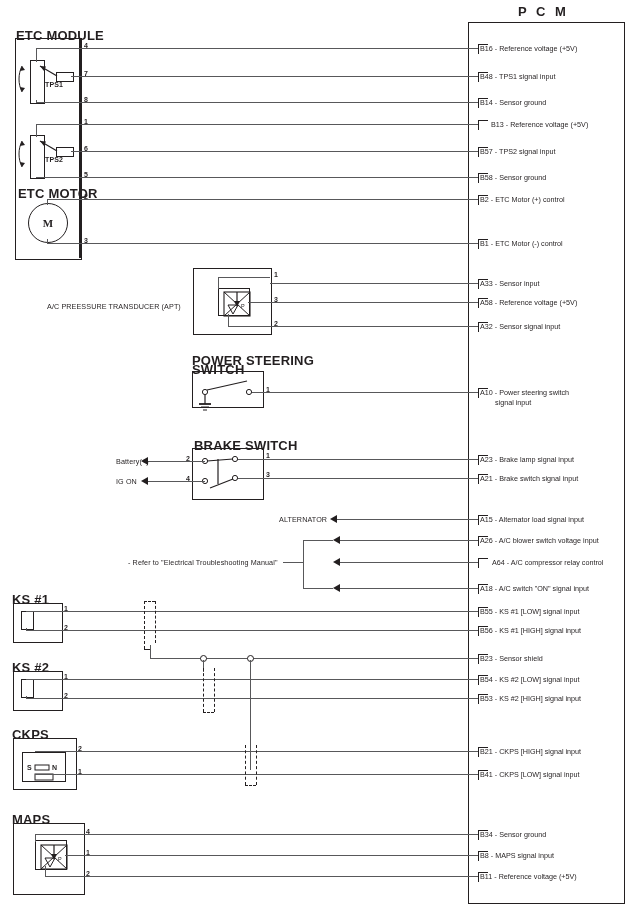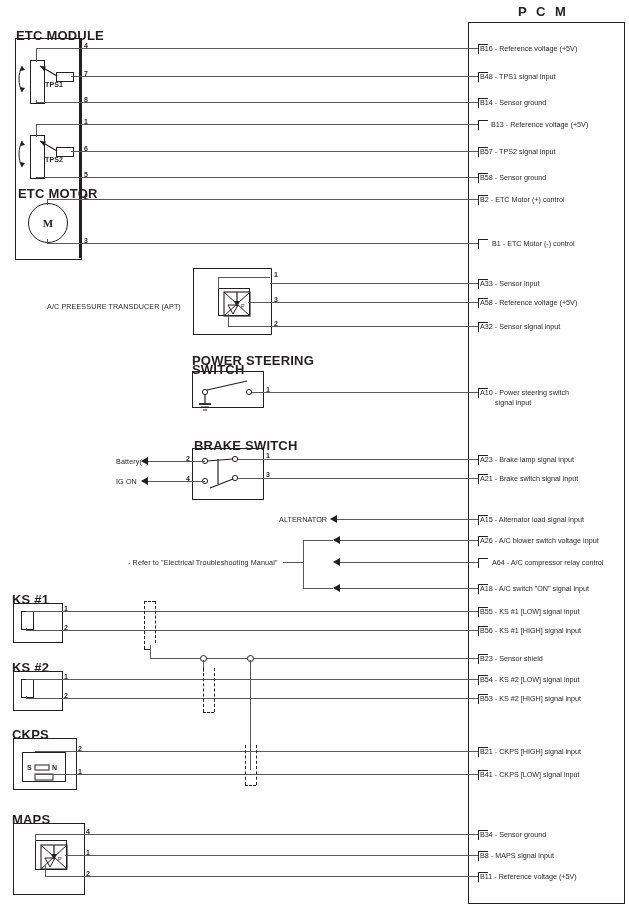--- a/index.html
+++ b/index.html
@@ -279,21 +279,21 @@
       <div class="ln h" style="left: 468px; top: 151px; width: 10px;"></div>
       <div class="pinlbl" style="left: 480px; top: 147px;">B57 - TPS2 signal input</div>
       <div class="pterm" style="left: 478px; top: 173px;"></div>
       <div class="ln h" style="left: 468px; top: 177px; width: 10px;"></div>
       <div class="pinlbl" style="left: 480px; top: 173px;">B58 - Sensor ground</div>
       <div class="pterm" style="left: 478px; top: 195px;"></div>
       <div class="ln h" style="left: 468px; top: 199px; width: 10px;"></div>
       <div class="pinlbl" style="left: 480px; top: 195px;">B2 - ETC Motor (+) control</div>
       <div class="pterm" style="left: 478px; top: 239px;"></div>
       <div class="ln h" style="left: 468px; top: 243px; width: 10px;"></div>
-      <div class="pinlbl" style="left: 480px; top: 239px; margin-left: 12px;">B1 - ETC Motor (-) control</div>
+      <div class="pinlbl" style="left: 480px; top: 239px;">B1 - ETC Motor (-) control</div>
       <div class="pterm" style="left: 478px; top: 279px;"></div>
       <div class="ln h" style="left: 468px; top: 283px; width: 10px;"></div>
       <div class="pinlbl" style="left: 480px; top: 279px;">A33 - Sensor input</div>
       <div class="pterm" style="left: 478px; top: 298px;"></div>
       <div class="ln h" style="left: 468px; top: 302px; width: 10px;"></div>
       <div class="pinlbl" style="left: 480px; top: 298px;">A58 - Reference voltage (+5V)</div>
       <div class="pterm" style="left: 478px; top: 322px;"></div>
       <div class="ln h" style="left: 468px; top: 326px; width: 10px;"></div>
       <div class="pinlbl" style="left: 480px; top: 322px;">A32 - Sensor signal input</div>
       <div class="pterm" style="left: 478px; top: 388px;"></div>

